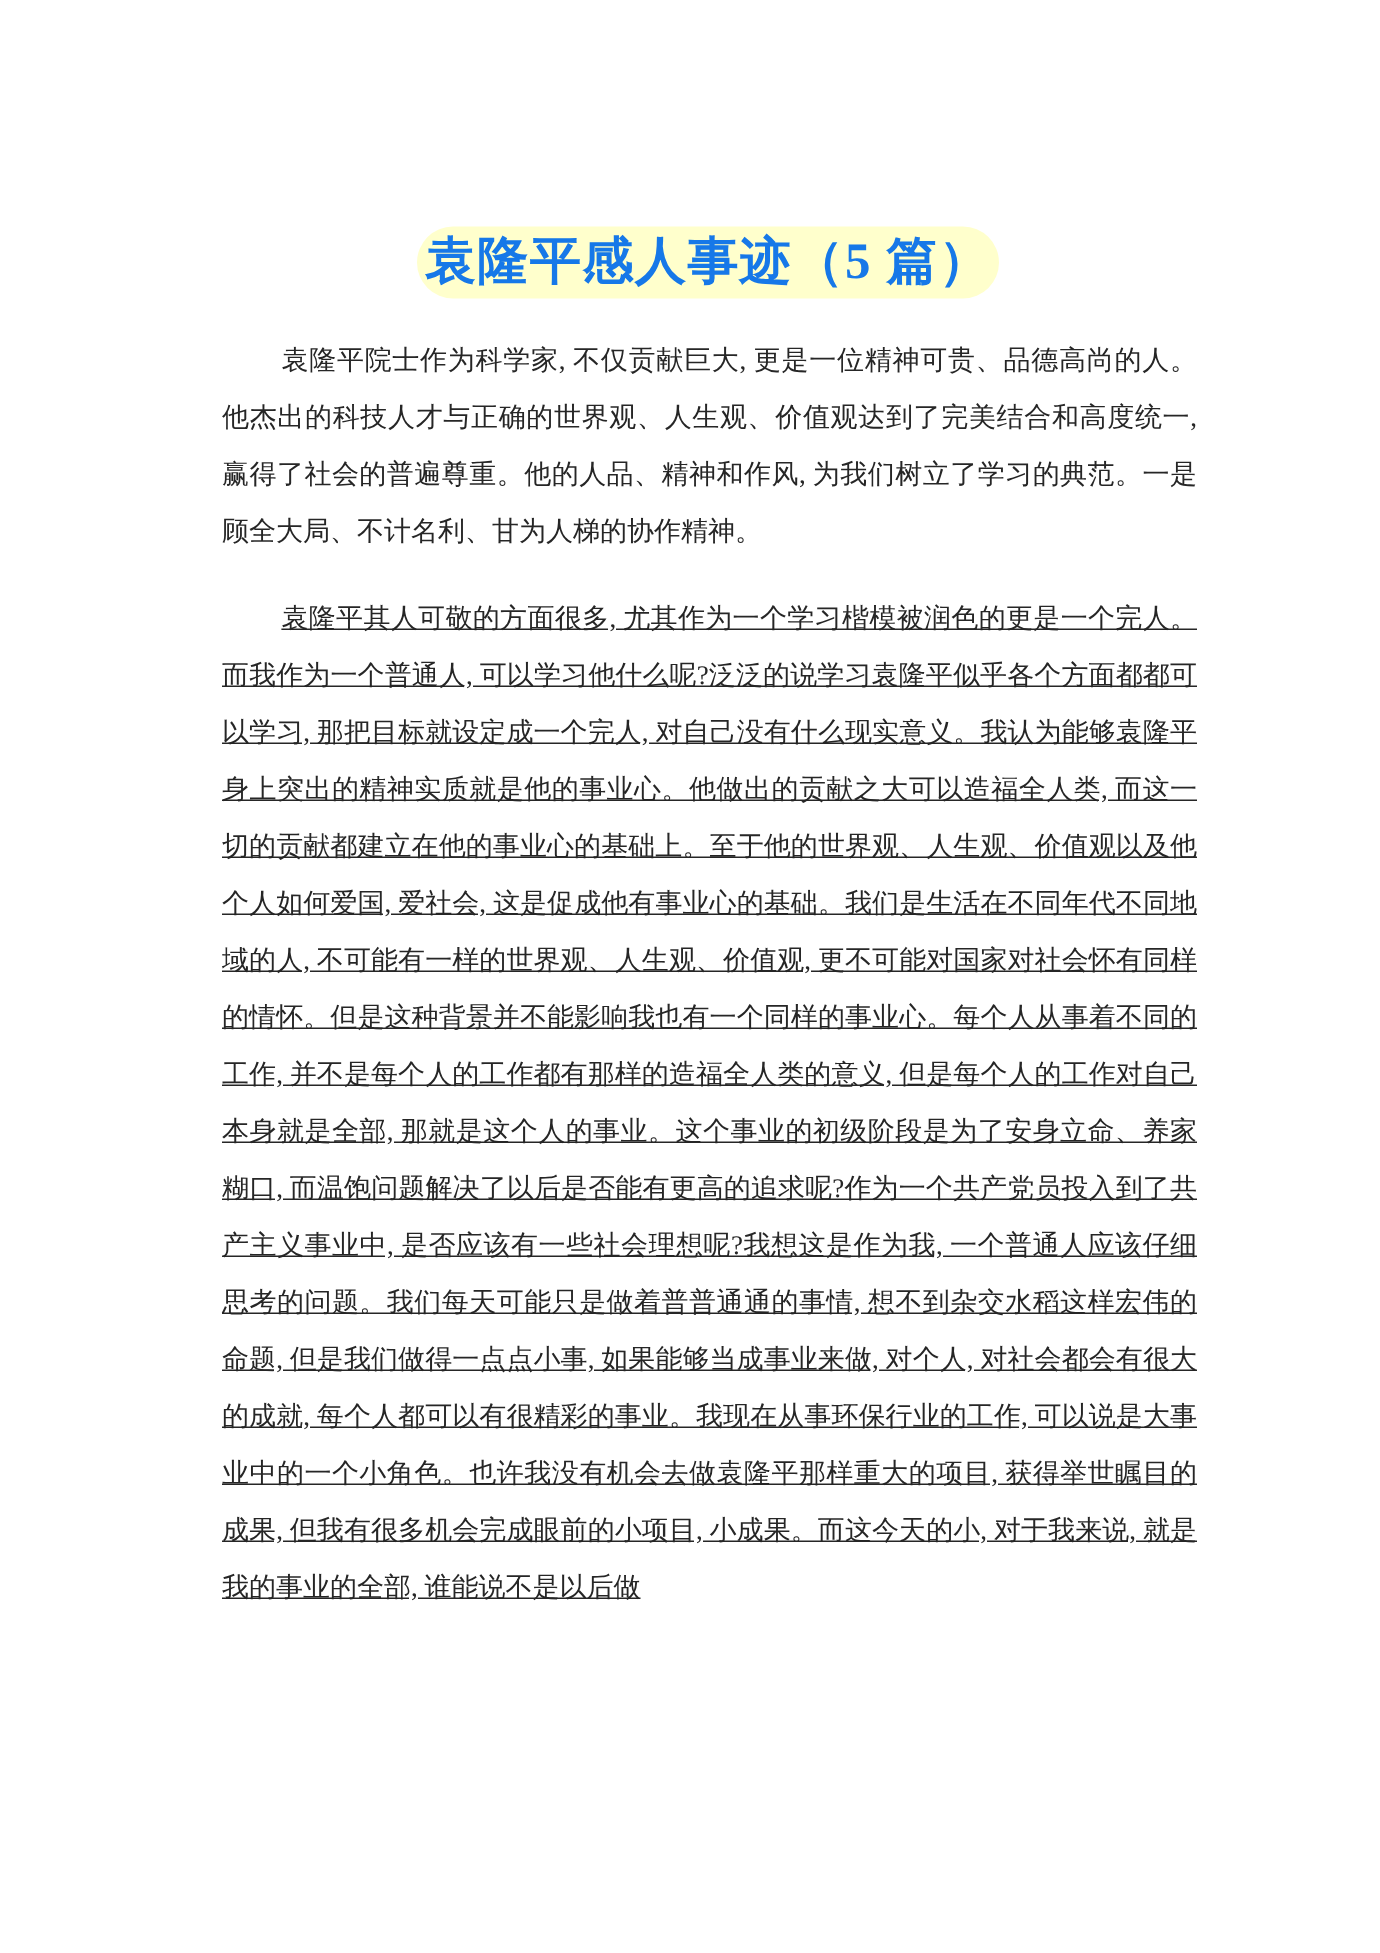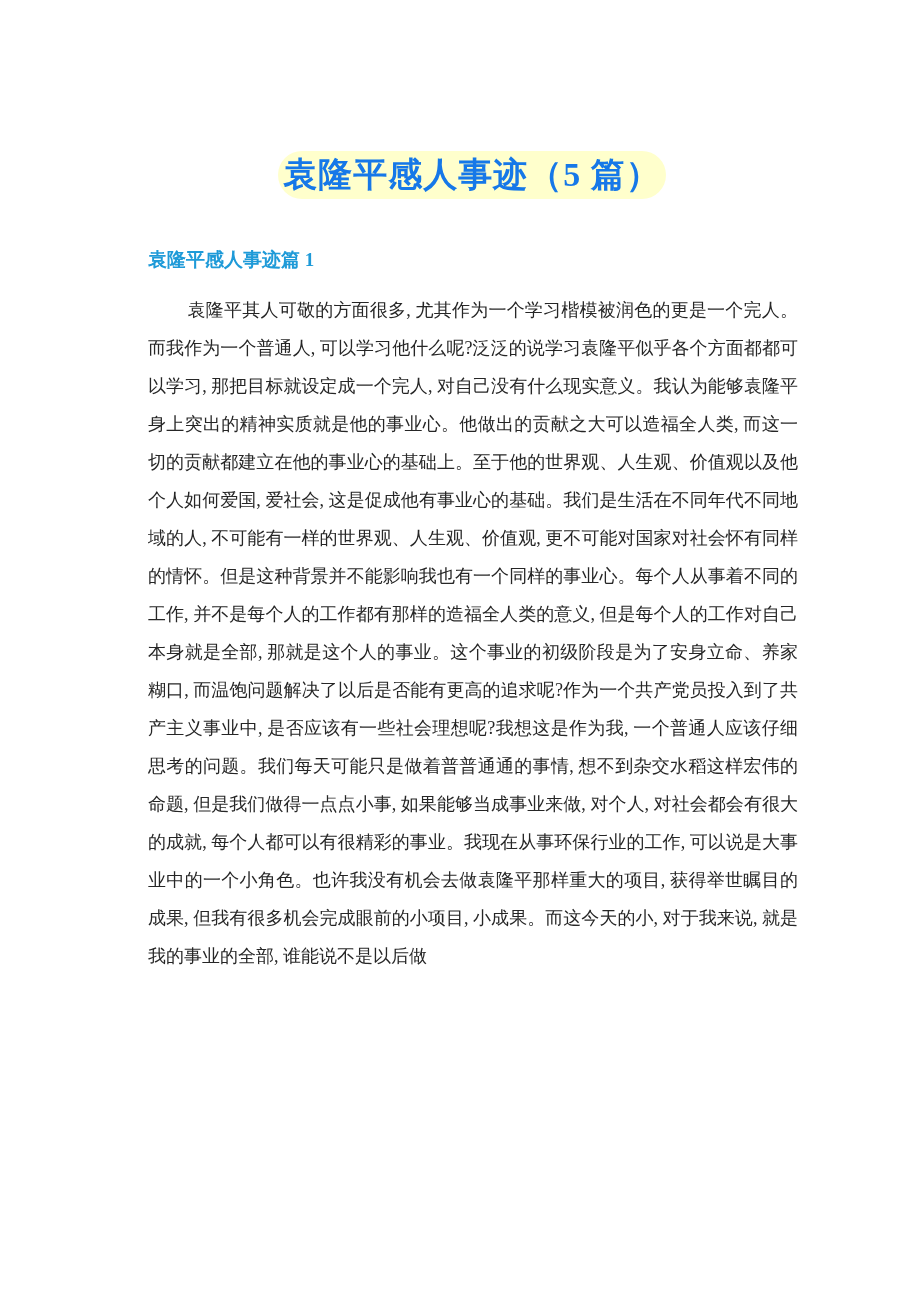--- a/index.html
+++ b/index.html
@@ -63,16 +63,16 @@
   }
 </style>
 </head>
 <body>
 
 <div class="page">
   <div class="title-wrap">
     <span class="doc-title">袁隆平感人事迹（5 篇）</span>
   </div>
   <div class="content">
-    <h2 class="section-heading">袁隆平感人事迹篇 1</h2>
+    <p class="body-paragraph">袁隆平院士作为科学家, 不仅贡献巨大, 更是一位精神可贵、品德高尚的人。他杰出的科技人才与正确的世界观、人生观、价值观达到了完美结合和高度统一, 赢得了社会的普遍尊重。他的人品、精神和作风, 为我们树立了学习的典范。一是顾全大局、不计名利、甘为人梯的协作精神。</p>
     <p class="body-paragraph">袁隆平其人可敬的方面很多, 尤其作为一个学习楷模被润色的更是一个完人。而我作为一个普通人, 可以学习他什么呢?泛泛的说学习袁隆平似乎各个方面都都可以学习, 那把目标就设定成一个完人, 对自己没有什么现实意义。我认为能够袁隆平身上突出的精神实质就是他的事业心。他做出的贡献之大可以造福全人类, 而这一切的贡献都建立在他的事业心的基础上。至于他的世界观、人生观、价值观以及他个人如何爱国, 爱社会, 这是促成他有事业心的基础。我们是生活在不同年代不同地域的人, 不可能有一样的世界观、人生观、价值观, 更不可能对国家对社会怀有同样的情怀。但是这种背景并不能影响我也有一个同样的事业心。每个人从事着不同的工作, 并不是每个人的工作都有那样的造福全人类的意义, 但是每个人的工作对自己本身就是全部, 那就是这个人的事业。这个事业的初级阶段是为了安身立命、养家糊口, 而温饱问题解决了以后是否能有更高的追求呢?作为一个共产党员投入到了共产主义事业中, 是否应该有一些社会理想呢?我想这是作为我, 一个普通人应该仔细思考的问题。我们每天可能只是做着普普通通的事情, 想不到杂交水稻这样宏伟的命题, 但是我们做得一点点小事, 如果能够当成事业来做, 对个人, 对社会都会有很大的成就, 每个人都可以有很精彩的事业。我现在从事环保行业的工作, 可以说是大事业中的一个小角色。也许我没有机会去做袁隆平那样重大的项目, 获得举世瞩目的成果, 但我有很多机会完成眼前的小项目, 小成果。而这今天的小, 对于我来说, 就是我的事业的全部, 谁能说不是以后做</p>
   </div>
 </div>
 
 </body></html>

